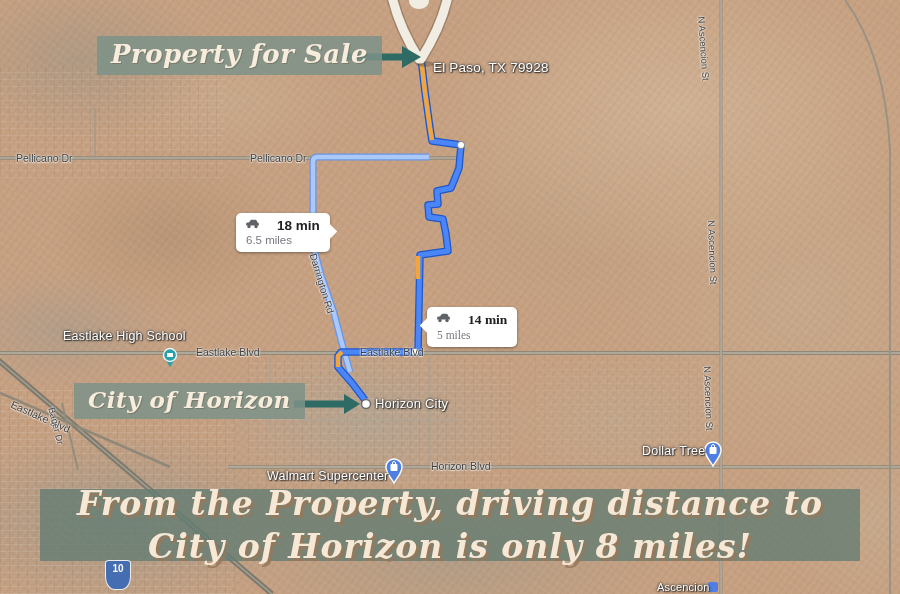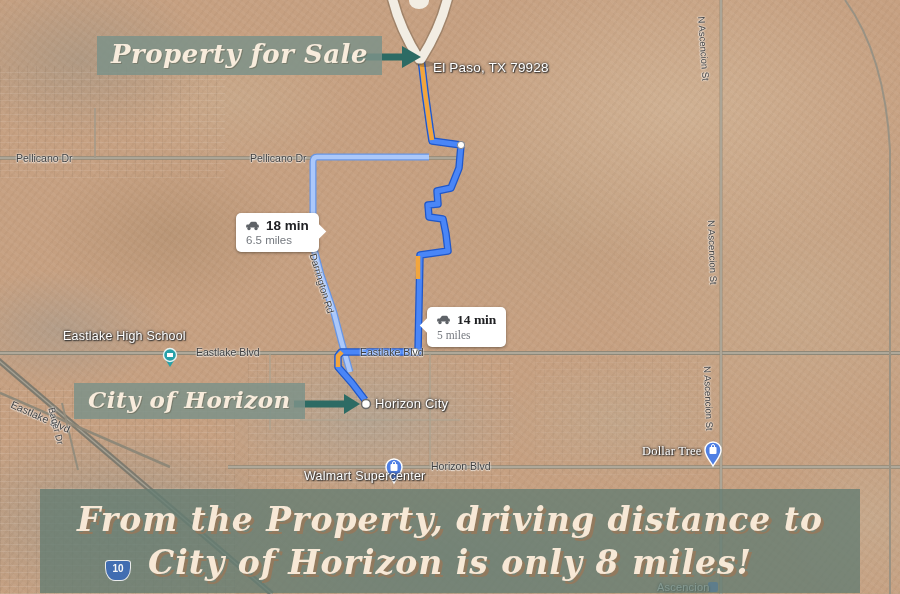--- a/index.html
+++ b/index.html
@@ -54,48 +54,48 @@
   
   .tag-banner {
     position:absolute; background:rgba(125,146,136,.85); color:#f8ecdc;
     font-family:"DejaVu Serif", serif; font-style:italic; font-weight:bold;
     padding:3px 14px 6px; letter-spacing:.5px; white-space:nowrap;
     text-shadow:1px 1px 0 rgba(90,78,58,.35);
   }
   .property-banner { left:97px; top:36px; font-size:26px; }
   .city-banner     { left:74px; top:383px; font-size:23px; }
   .footer-banner {
-    position:absolute; left:40px; top:489px; width:820px; height:104px;
+    position:absolute; left:40px; top:489px; width:820px; height:72px;
     background:rgba(99,124,114,.78);
     display:flex; flex-direction:column; align-items:center; justify-content:center;
     gap:1px;
   }
   .footer-line {
     font-family:"DejaVu Serif", serif; font-style:italic; font-weight:bold;
     font-size:33px; color:#f7e8d6; letter-spacing:1px; line-height:1.25;
     text-shadow:3px 3px 0 rgba(150,120,90,.85); white-space:nowrap;
   }
 
   
   .dir-box {
     position:absolute; background:#fff; border-radius:5px;
     box-shadow:0 1px 3px rgba(55,45,35,.55); padding:5px 10px 6px 8px; z-index:4;
   }
-  .dir-row { display:flex; align-items:center; gap:5px; }
+  .dir-row { display:flex; gap:16px; }
   .dir-time { font-weight:bold; font-size:13.5px; color:#202124; white-space:nowrap; }
   .dir-dist { font-size:11.5px; color:#75797f; margin:1px 0 0 2px; white-space:nowrap; }
   .dir-box .tip { position:absolute; width:11px; height:11px; background:#fff; transform:rotate(45deg); }
   .box-18 { left:236px; top:213px; }
   .box-18 .tip { right:-5px; top:13px; }
   .box-14 { left:427px; top:307px;font-family:Liberation Serif, serif; }
   .box-14 .tip { left:-5px; top:13px; }
 
   
   .i10-shield {
-    position:absolute; left:105px; top:560px; width:26px; height:21px;
+    position:absolute; left:105px; top:560px; width:26px; height:30px;
     background:#3f6cb5; border:1.5px solid #f2f2f2; box-sizing:border-box;
     border-radius:4px 4px 10px 10px / 3px 3px 13px 13px;
     color:#fff; font-size:10px; font-weight:bold; text-align:center; line-height:15px;
     opacity:.95; z-index:6;
   }
   .footer-banner { z-index:5; }
 </style>
 </head>
 <body>
 
@@ -196,22 +196,22 @@
   <div class="road-label" style="left:14px; top:398px; transform:rotate(24deg); transform-origin:0 0;">Eastlake Blvd</div>
   <div class="road-label" style="left:431px; top:460px;">Horizon Blvd</div>
   <div class="road-label" style="left:57px; top:406px; transform:rotate(76deg); transform-origin:0 0; font-size:9.5px;">Bauer Dr</div>
   <div class="road-label" style="left:318px; top:252px; transform:rotate(73deg); transform-origin:0 0; font-size:10px;">Darrington Rd</div>
   <div class="road-label" style="left:707px; top:16px;  transform:rotate(86deg); transform-origin:0 0; font-size:9.5px;">N Ascencion St</div>
   <div class="road-label" style="left:717px; top:220px; transform:rotate(88deg); transform-origin:0 0; font-size:9.5px;">N Ascencion St</div>
   <div class="road-label" style="left:713px; top:366px; transform:rotate(88deg); transform-origin:0 0; font-size:9.5px;">N Ascencion St</div>
 
   <div class="poi-label" style="left:63px;  top:329px;">Eastlake High School</div>
   <div class="poi-label" style="left:375px; top:396px; font-size:13px;">Horizon City</div>
-  <div class="poi-label" style="left:267px; top:469px;margin-left:37px;">Walmart Supercenter</div>
-  <div class="poi-label" style="left:642px; top:444px;font-family:Liberation Serif, serif;">Dollar Tree</div>
+  <div class="poi-label" style="left:267px; top:469px;">Walmart Supercenter</div>
+  <div class="poi-label" style="left:642px; top:444px;">Dollar Tree</div>
   <div class="poi-label" style="left:657px; top:581px; font-size:11px;">Ascencion</div>
 
   <div class="dir-box box-18">
     <div class="tip"></div>
     <div class="dir-row">
       <svg width="17" height="12" viewBox="0 0 24 16">
         <path fill="#5f6368" d="M3 10 L3 8 Q3 6 5 6 L7 6 L9 3 Q9.5 2 11 2 L16 2 Q17.5 2 18 3.5 L19 6 Q21 6 21 8 L21 10 Z"></path>
         <circle cx="7" cy="11.5" r="2.4" fill="#5f6368"></circle>
           <circle cx="17" cy="11.5" r="2.4" fill="#5f6368"></circle>
       </svg>

